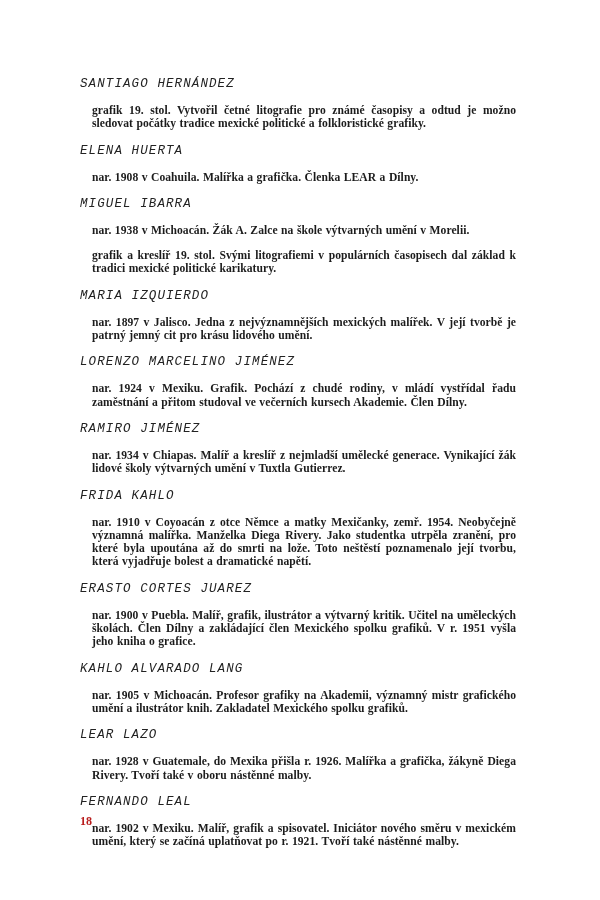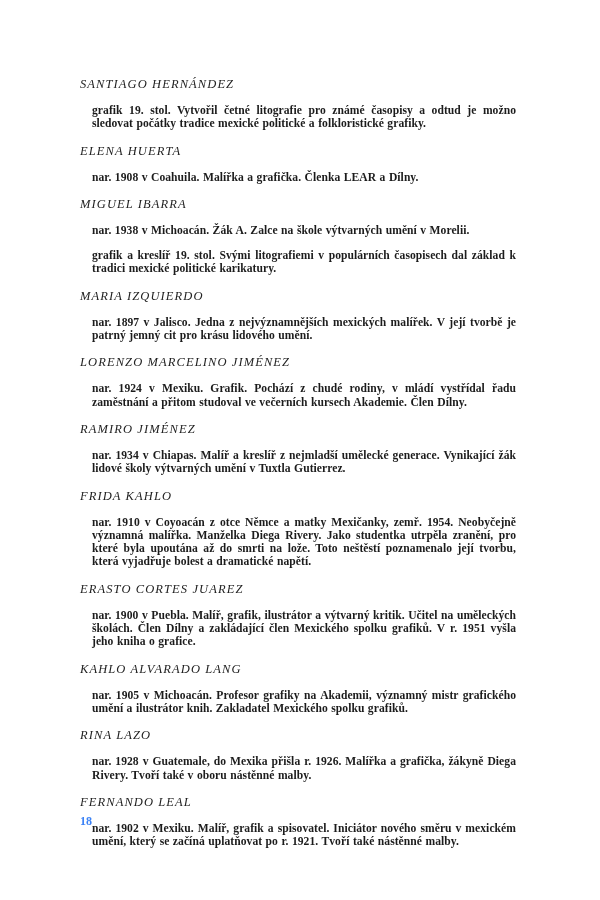--- a/index.html
+++ b/index.html
@@ -25,38 +25,39 @@
       margin: 0 0 5px 0;
     }
     .entry-name {
       font-style: italic;
       font-size: 12.5px;
       letter-spacing: 1.1px;
       line-height: 16px;
       color: #222;
       margin: 0 0 2px 0;
       font-weight: normal;
+      font-family: Liberation Mono, monospace;
     }
     .entry-text {
       font-size: 11.6px;
       line-height: 13.3px;
       font-weight: bold;
       color: #1c1c1c;
       text-align: justify;
       margin: 12px;
       letter-spacing: 0.05px;
       word-spacing: 0.5px;
     }
     .page-number {
       position: absolute;
       left: 80px;
       top: 814px;
       font-size: 12px;
       font-weight: bold;
-      color: #3b82f6;
+      color: #b91c1c;
     }
   </style>
 </head>
 <body>
 
 <div class="page">
   <div class="entry">
     <div class="entry-name">SANTIAGO HERNÁNDEZ</div>
     <p class="entry-text">grafik 19. stol. Vytvořil četné litografie pro známé časopisy a odtud je možno sledovat počátky tradice mexické politické a folkloristické grafiky.</p>
   </div>
@@ -89,21 +90,21 @@
   </div>
   <div class="entry">
     <div class="entry-name">ERASTO CORTES JUAREZ</div>
     <p class="entry-text">nar. 1900 v Puebla. Malíř, grafik, ilustrátor a výtvarný kritik. Učitel na uměleckých školách. Člen Dílny a zakládající člen Mexického spolku grafiků. V r. 1951 vyšla jeho kniha o grafice.</p>
   </div>
   <div class="entry">
     <div class="entry-name">KAHLO ALVARADO LANG</div>
     <p class="entry-text">nar. 1905 v Michoacán. Profesor grafiky na Akademii, významný mistr grafického umění a ilustrátor knih. Zakladatel Mexického spolku grafiků.</p>
   </div>
   <div class="entry">
-    <div class="entry-name">RINA LAZO</div>
+    <div class="entry-name">LEAR LAZO</div>
     <p class="entry-text">nar. 1928 v Guatemale, do Mexika přišla r. 1926. Malířka a grafička, žákyně Diega Rivery. Tvoří také v oboru nástěnné malby.</p>
   </div>
   <div class="entry">
     <div class="entry-name">FERNANDO LEAL</div>
     <p class="entry-text">nar. 1902 v Mexiku. Malíř, grafik a spisovatel. Iniciátor nového směru v mexickém umění, který se začíná uplatňovat po r. 1921. Tvoří také nástěnné malby.</p>
   </div>
 </div>
 
 <div class="page-number">18</div>
 

